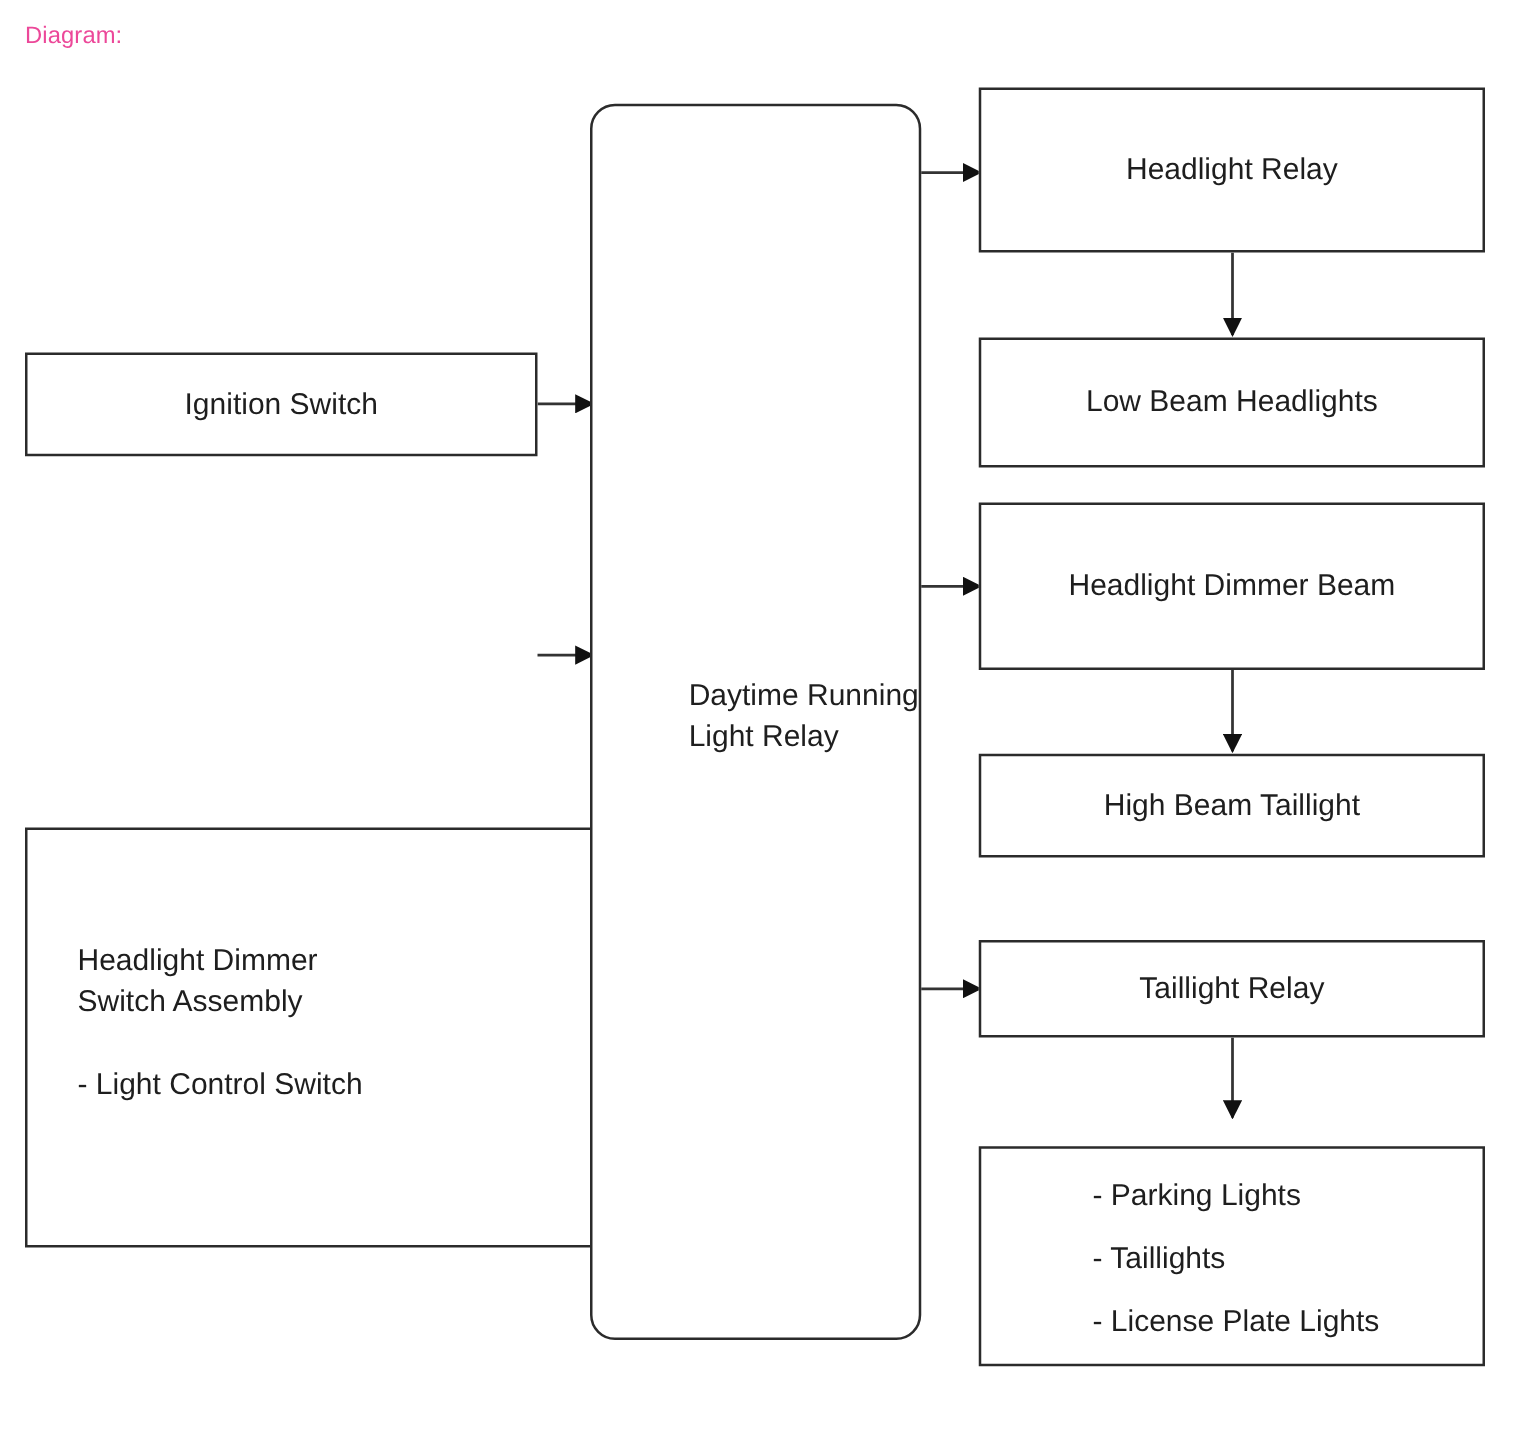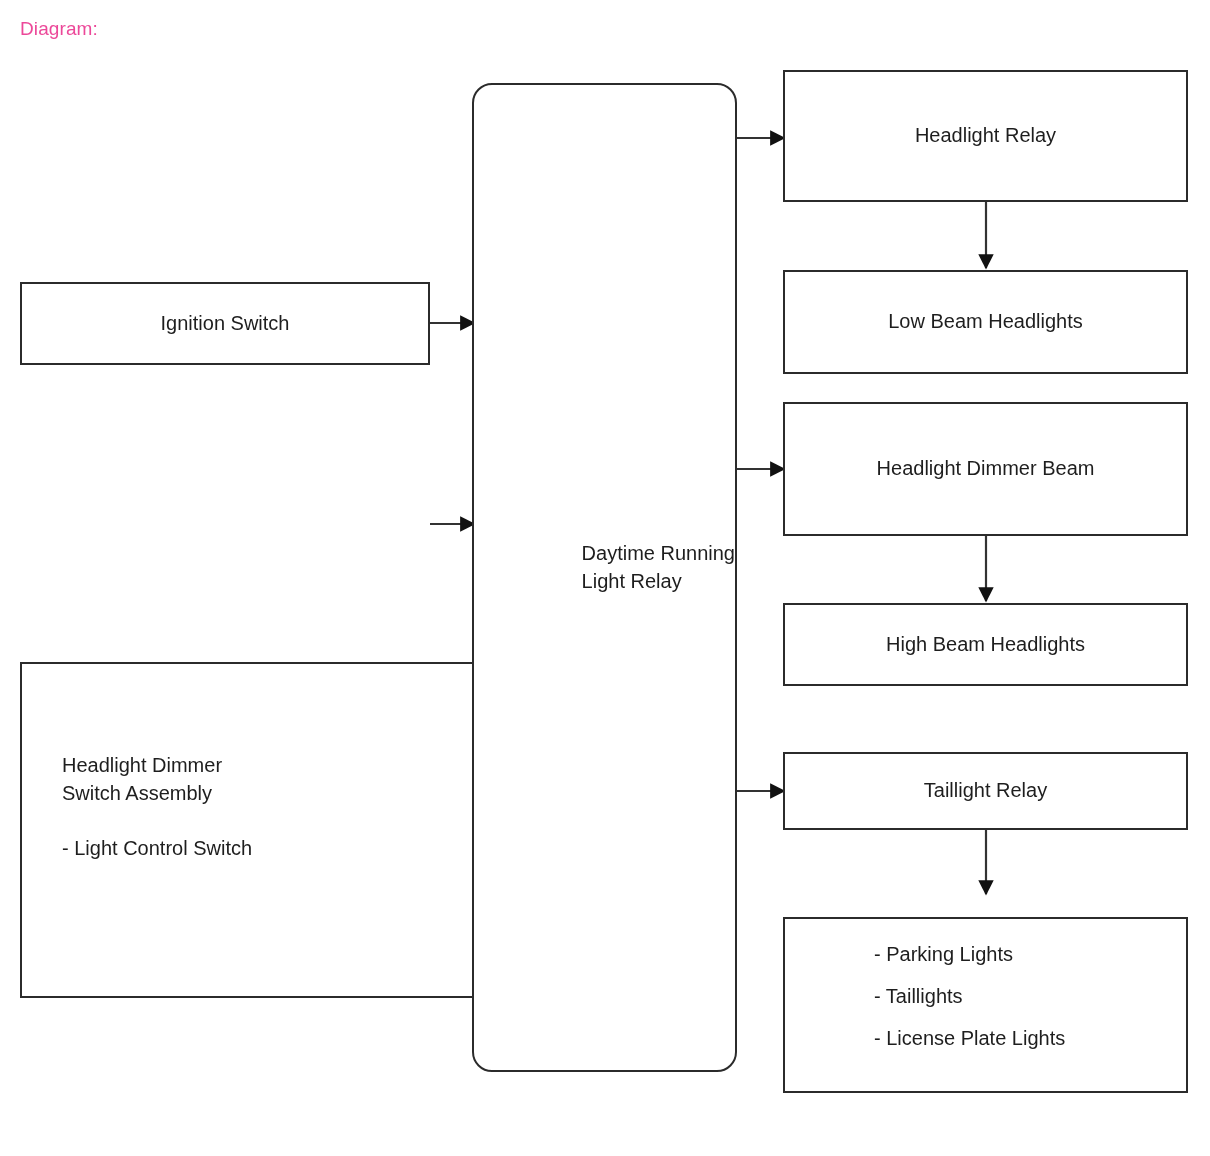--- a/index.html
+++ b/index.html
@@ -27,21 +27,21 @@
     font-size: 19px;
     color: #ec4899;
     letter-spacing: 0.1px;
   }
   
   .node {
     position: absolute;
     box-sizing: border-box;
     border: 2px solid #2b2b2b;
     background: #ffffff;
-    font-size: 20px;
+    font-size: 24px;
     line-height: 1.38;
     color: #1e1e1e;
     display: flex;
     overflow: hidden;
   }
   .node.center-text {
     align-items: center;
     justify-content: center;
     text-align: center;
   }
@@ -120,21 +120,21 @@
 
   <div class="node center-text" style="left:783px; top:270px; width:405px; height:104px;">
     <span class="label">Low Beam Headlights</span>
   </div>
 
   <div class="node center-text" style="left:783px; top:402px; width:405px; height:134px;">
     <span class="label">Headlight Dimmer Beam</span>
   </div>
 
   <div class="node center-text" style="left:783px; top:603px; width:405px; height:83px;">
-    <span class="label">High Beam Headlights</span>
+    <span class="label">High Beam Taillight</span>
   </div>
 
   <div class="node center-text" style="left:783px; top:752px; width:405px; height:78px;">
     <span class="label">Taillight Relay</span>
   </div>
 
   <div class="node left-text" style="left:783px; top:896px; width:405px; height:176px; padding:25px 0 0 89px; line-height:1.05;margin-top:21px;">
     <span class="label">- Parking Lights
 
 - Taillights

